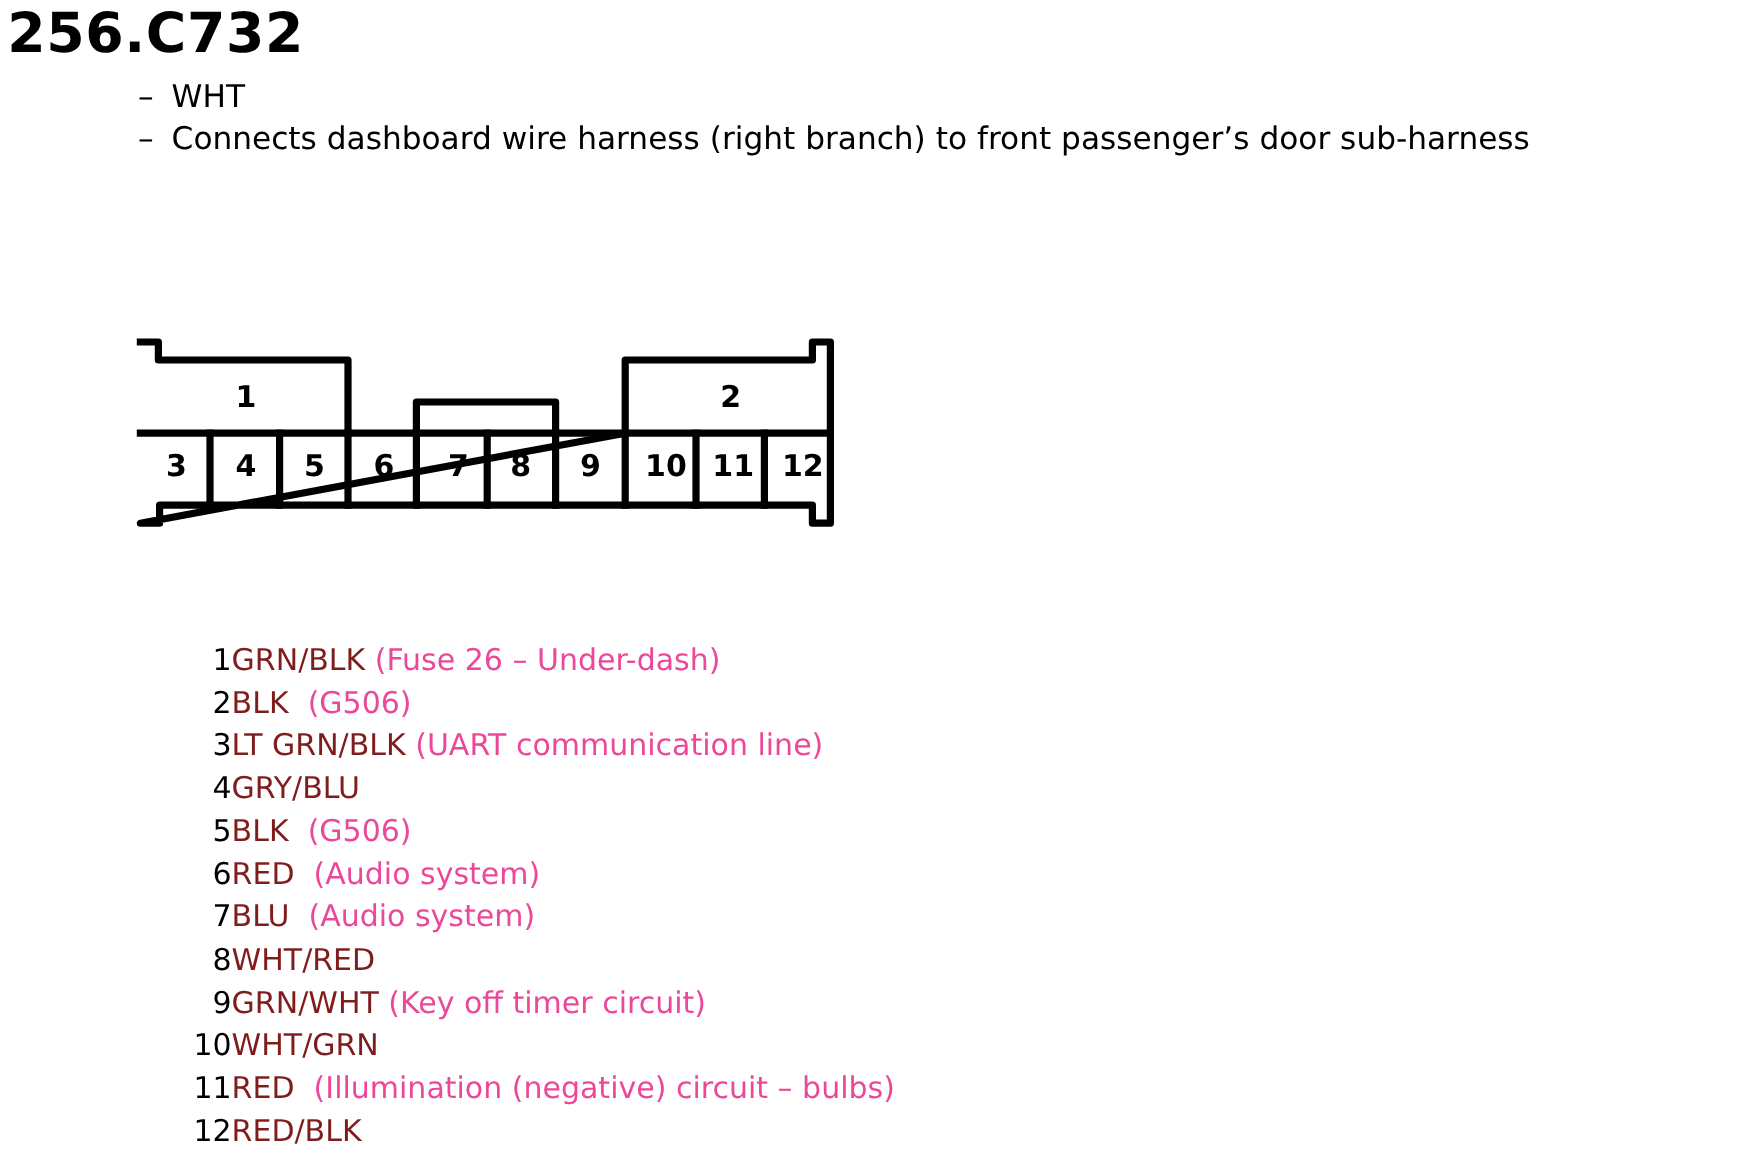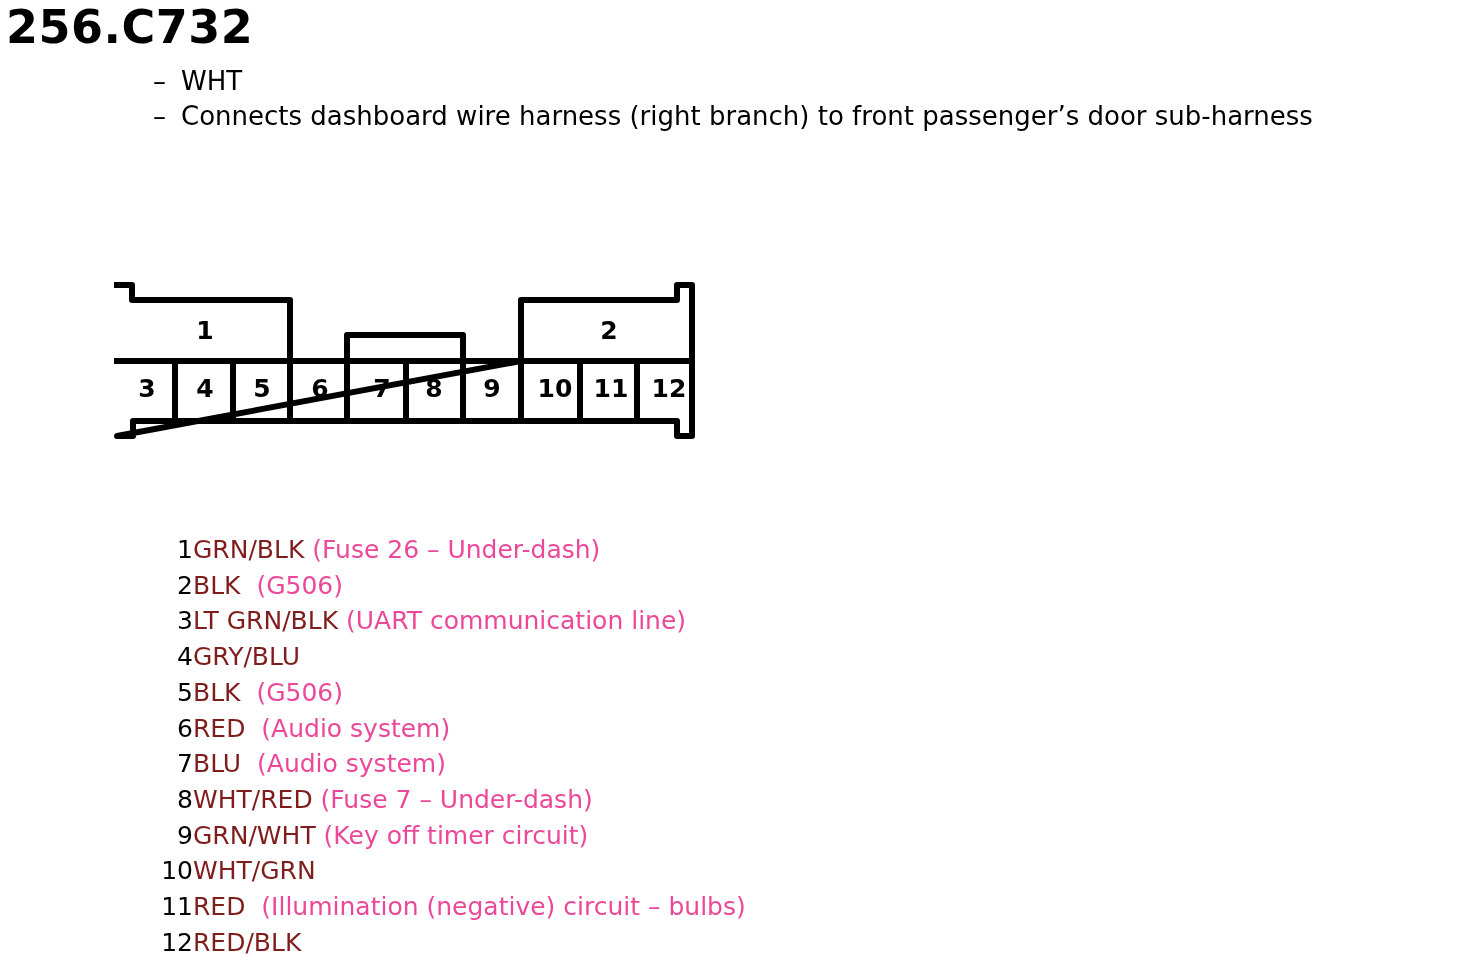--- a/index.html
+++ b/index.html
@@ -31,21 +31,20 @@
     left: 115px;
     top: 64px;
     margin: 0;
     padding: 0;
     list-style: none;
     font-size: 26px;
     line-height: 34.5px;
   }
   .details li {
     white-space: nowrap;
-    margin-left: 38px;
   }
   .details .dash {
     display: inline-block;
     width: 28px;
   }
   .connector {
     position: absolute;
     left: 0;
     top: 0;
   }
@@ -164,21 +163,20 @@
       <span class="pin-desc">(Audio system)</span>
   </div>
   <div class="pin-row">
     <span class="pin-num">7</span>
       <span class="pin-wire">BLU  </span>
       <span class="pin-desc">(Audio system)</span>
   </div>
   <div class="pin-row">
     <span class="pin-num">8</span>
       <span class="pin-wire">WHT/RED </span>
-      <span class="pin-desc">(Fuse 7 – Under-dash)</span>
   </div>
   <div class="pin-row">
     <span class="pin-num">9</span>
       <span class="pin-wire">GRN/WHT </span>
       <span class="pin-desc">(Key off timer circuit)</span>
   </div>
   <div class="pin-row">
     <span class="pin-num">10</span>
       <span class="pin-wire">WHT/GRN </span>
   </div>

